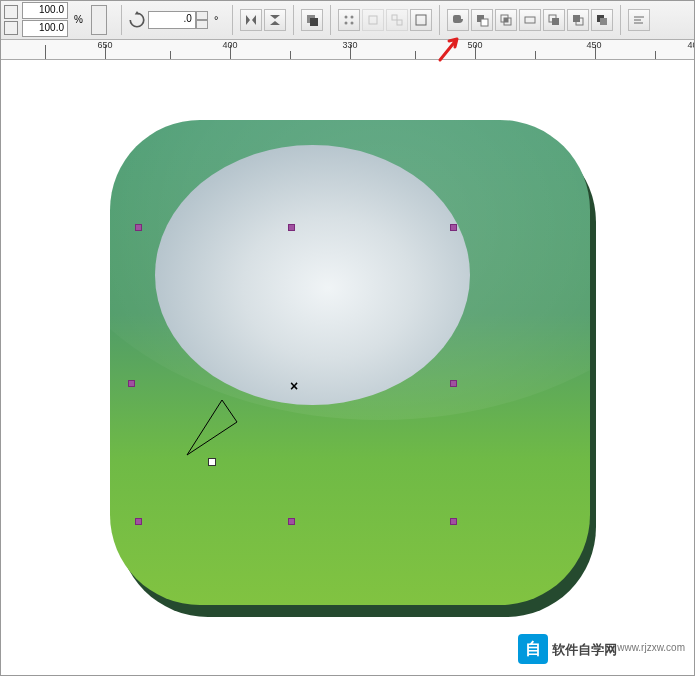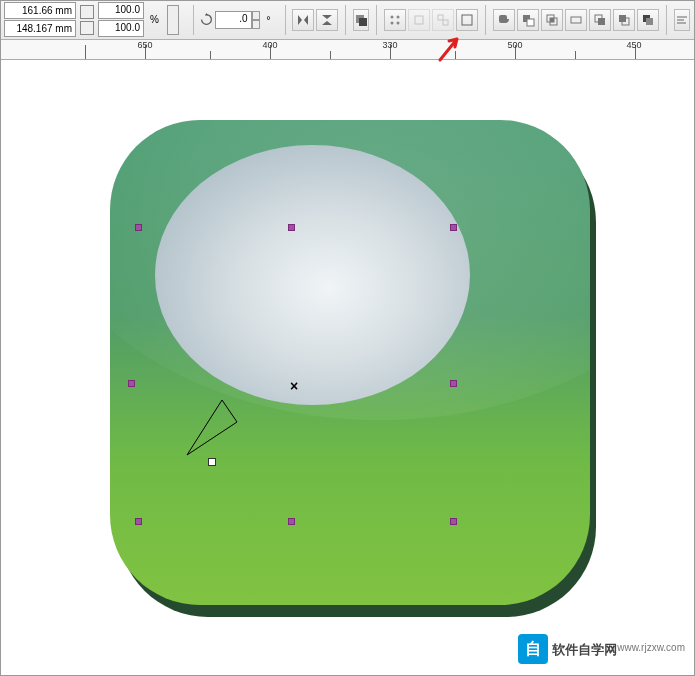--- a/index.html
+++ b/index.html
@@ -19,21 +19,21 @@
 .rot-ic { width:18px; height:18px; display:flex; align-items:center; justify-content:center; margin-right:2px; }
 .rot-box { width:48px; height:18px; border:1px solid #999; background:#fff; padding:1px 3px; font-size:10px; text-align:right; }
 .spin { width:12px; height:18px; display:flex; flex-direction:column; margin-right:6px; }
 .spin div { flex:1; border:1px solid #999; background:#eee; }
 .tbtn { width:22px; height:22px; border:1px solid #bbb; background:linear-gradient(#fafafa,#e5e5e5); margin:0 1px; display:flex; align-items:center; justify-content:center; cursor:pointer; }
 .tbtn svg { width:14px; height:14px; }
 .tgroup { display:flex; }
 
 
 .ruler { position:absolute; top:40px; left:0; right:0; height:20px; background:#f8f8f8; border-bottom:1px solid #aaa; overflow:hidden; }
-.ruler-inner { position:relative; height:100%;margin-left:40px; }
+.ruler-inner { position:relative; height:100%; }
 .rtick { position:absolute; bottom:0; width:1px; height:8px; background:#666; }
 .rtick.major { height:14px; }
 .rlabel { position:absolute; top:0; font-size:9px; color:#333; transform:translateX(-50%); }
 
 
 .canvas { position:absolute; top:60px; left:0; right:0; bottom:0; background:#fff; }
 
 
 .icon-shadow { position:absolute; left:118px; top:72px; width:478px; height:485px; border-radius:90px; background:#254a2f; }
 .icon-body { position:absolute; left:110px; top:60px; width:480px; height:485px; border-radius:90px; background:linear-gradient(to bottom, #4d9d74 0%, #509c69 40%, #6fba46 70%, #81c341 100%); overflow:hidden; }
@@ -65,24 +65,20 @@
 .wm-cn { font-size:13px; font-weight:bold; color:#444; }
 .wm-url { font-size:10px; color:#777; }
 
 
 .outer-border { position:absolute; inset:0; border:1px solid #999; pointer-events:none; }
 </style>
 </head>
 <body>
 
 <div class="toolbar">
-  <div class="coord-wrap">
-    <div class="coord-box">161.66 mm</div>
-    <div class="coord-box">148.167 mm</div>
-  </div>
   <div class="lock-area">
     <div class="lock-ic"></div>
     <div class="lock-ic"></div>
   </div>
   <div class="scale-wrap">
     <div class="scale-box">100.0</div>
     <div class="scale-box">100.0</div>
   </div>
   <span class="pct">%</span>
   <div class="lock2"></div>

